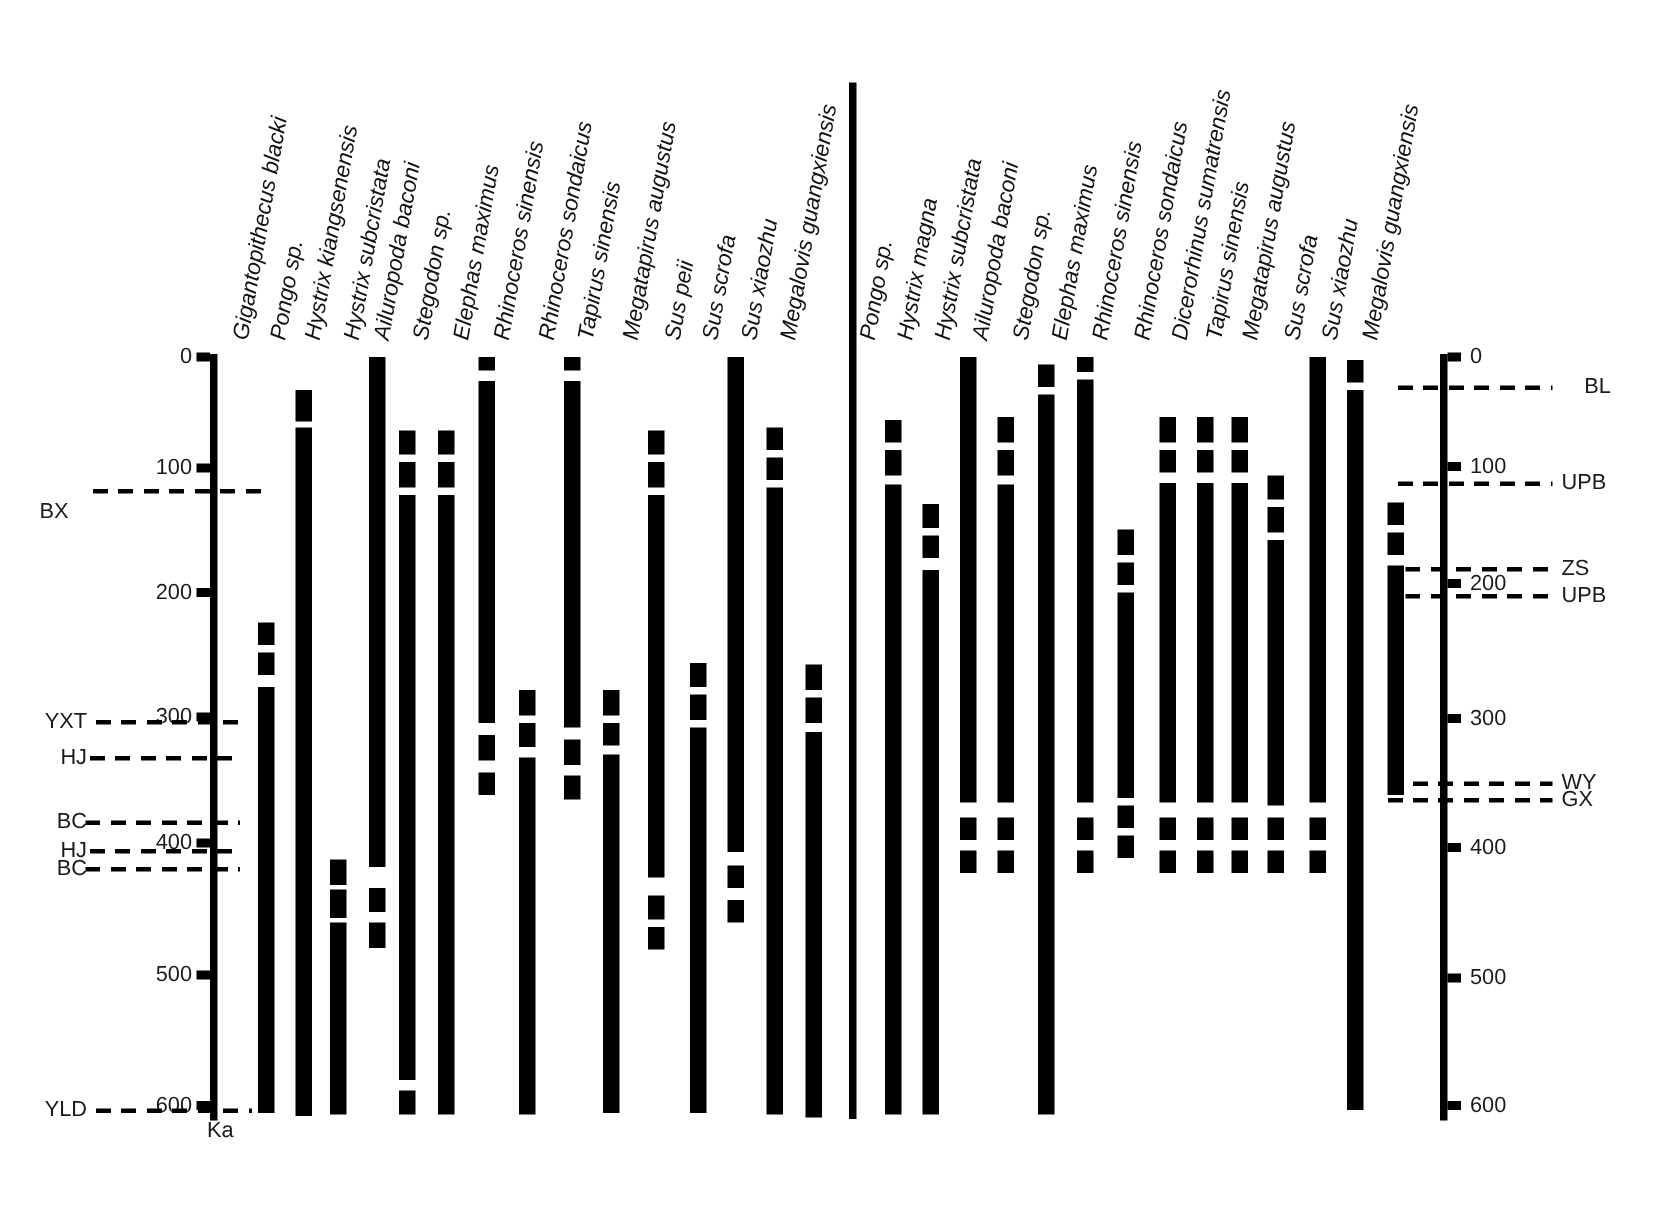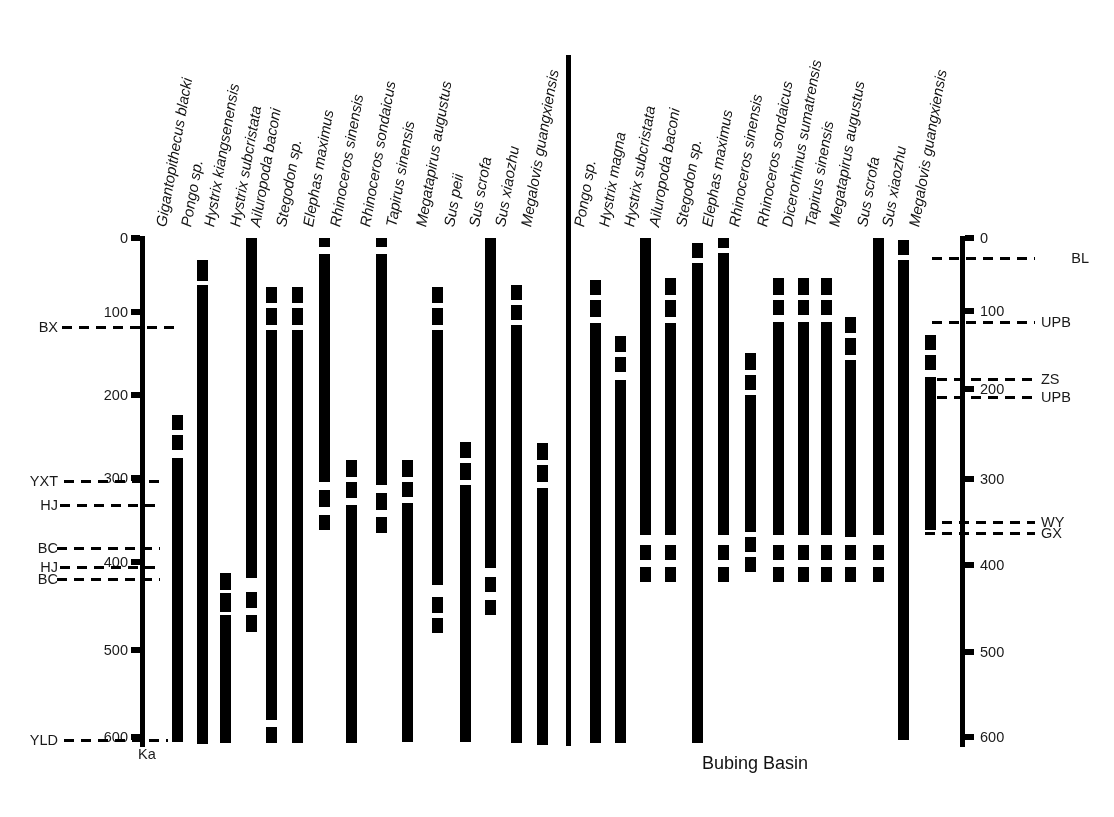--- a/index.html
+++ b/index.html
@@ -63,35 +63,35 @@
       <div class="tick-num" style="left: 980px; top: 381px; width: 58px; text-align: left;">200</div>
       <div class="tick" style="left: 965px; top: 476px; width: 9px; height: 6px;"></div>
       <div class="tick-num" style="left: 980px; top: 471px; width: 58px; text-align: left;">300</div>
       <div class="tick" style="left: 965px; top: 562px; width: 9px; height: 6px;"></div>
       <div class="tick-num" style="left: 980px; top: 557px; width: 58px; text-align: left;">400</div>
       <div class="tick" style="left: 965px; top: 649px; width: 9px; height: 6px;"></div>
       <div class="tick-num" style="left: 980px; top: 644px; width: 58px; text-align: left;">500</div>
       <div class="tick" style="left: 965px; top: 734px; width: 9px; height: 6px;"></div>
       <div class="tick-num" style="left: 980px; top: 729px; width: 58px; text-align: left;">600</div>
       <div class="dash-line" style="left: 62px; top: 326px; width: 114px;"></div>
-      <div class="marker-label" style="left: 14px; top: 319px; width: 44px; text-align: right;">BX</div>
+      <div class="marker-label" style="left: 14px; top: 333px; width: 44px; text-align: center;">BX</div>
       <div class="dash-line" style="left: 64px; top: 480px; width: 96px;"></div>
       <div class="marker-label" style="left: 14px; top: 473px; width: 44px; text-align: right;">YXT</div>
       <div class="dash-line" style="left: 60px; top: 504px; width: 100px;"></div>
       <div class="marker-label" style="left: 14px; top: 497px; width: 44px; text-align: right;">HJ</div>
       <div class="dash-line" style="left: 57px; top: 547px; width: 103px;"></div>
       <div class="marker-label" style="left: 14px; top: 540px; width: 44px; text-align: right;">BC</div>
       <div class="dash-line" style="left: 60px; top: 566px; width: 100px;"></div>
       <div class="marker-label" style="left: 14px; top: 559px; width: 44px; text-align: right;">HJ</div>
       <div class="dash-line" style="left: 57px; top: 578px; width: 103px;"></div>
       <div class="marker-label" style="left: 14px; top: 571px; width: 44px; text-align: right;">BC</div>
       <div class="dash-line" style="left: 64px; top: 739px; width: 104px;"></div>
       <div class="marker-label" style="left: 14px; top: 732px; width: 44px; text-align: right;">YLD</div>
       <div class="dash-line" style="left: 932px; top: 257px; width: 103px;"></div>
-      <div class="marker-label" style="left: 1041px; top: 250px; width: 48px; text-align: right;">BL</div>
+      <div class="marker-label" style="left: 1041px; top: 250px; width: 48px; text-align: center;">BL</div>
       <div class="dash-line" style="left: 932px; top: 321px; width: 103px;"></div>
       <div class="marker-label" style="left: 1041px; top: 314px; width: 48px; text-align: left;">UPB</div>
       <div class="dash-line" style="left: 937px; top: 378px; width: 98px;"></div>
       <div class="marker-label" style="left: 1041px; top: 371px; width: 48px; text-align: left;">ZS</div>
       <div class="dash-line" style="left: 937px; top: 396px; width: 98px;"></div>
       <div class="marker-label" style="left: 1041px; top: 389px; width: 48px; text-align: left;">UPB</div>
       <div class="dash-line" style="left: 925px; top: 521px; width: 110px;"></div>
       <div class="marker-label" style="left: 1041px; top: 514px; width: 48px; text-align: left;">WY</div>
       <div class="dash-line" style="left: 925px; top: 532px; width: 110px;"></div>
       <div class="marker-label" style="left: 1041px; top: 525px; width: 48px; text-align: left;">GX</div>
@@ -221,14 +221,13 @@
       <div class="bar" style="left: 873px; top: 567px; width: 11px; height: 15px;"></div>
       <div class="species-label" style="left: 895px; top: 212px;">Sus xiaozhu</div>
       <div class="bar" style="left: 898px; top: 240px; width: 11px; height: 15px;"></div>
       <div class="bar" style="left: 898px; top: 260px; width: 11px; height: 480px;"></div>
       <div class="species-label" style="left: 922px; top: 212px;">Megalovis guangxiensis</div>
       <div class="bar" style="left: 925px; top: 335px; width: 11px; height: 15px;"></div>
       <div class="bar" style="left: 925px; top: 355px; width: 11px; height: 15px;"></div>
       <div class="bar" style="left: 925px; top: 377px; width: 11px; height: 153px;"></div>
     </div>
   <div class="axis-unit">Ka</div>
-  <div class="region-title" style="left:645px;">Bubing Basin</div>
 </div>
 
 </body></html>

